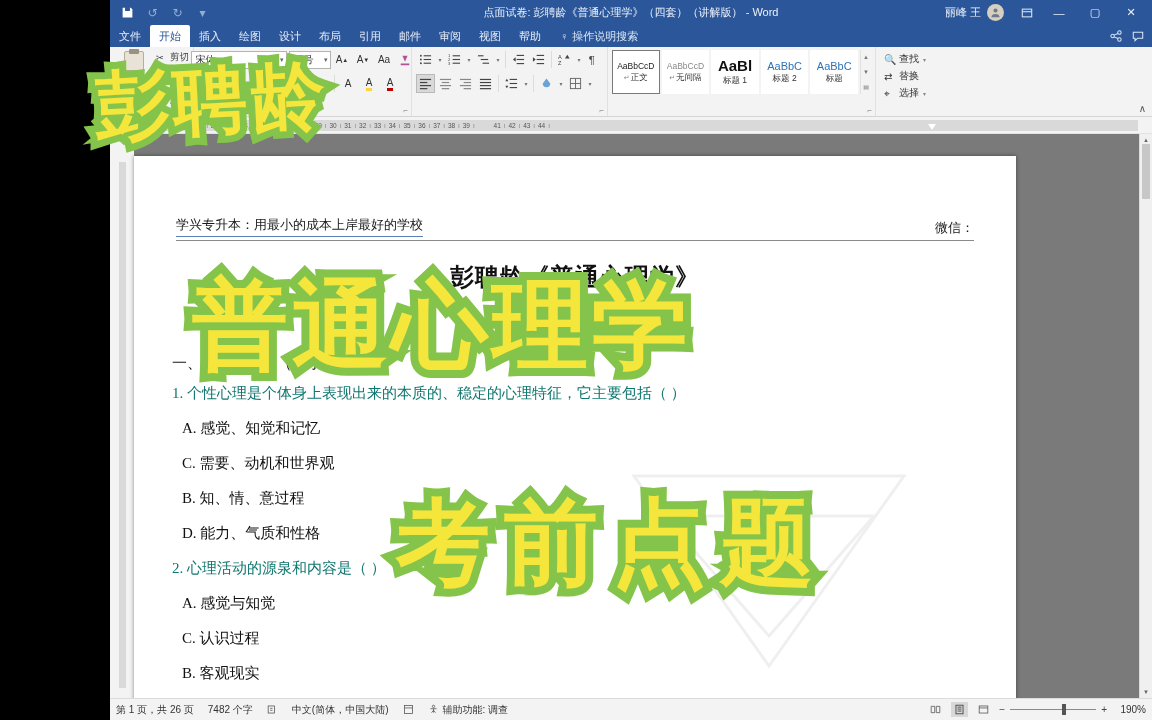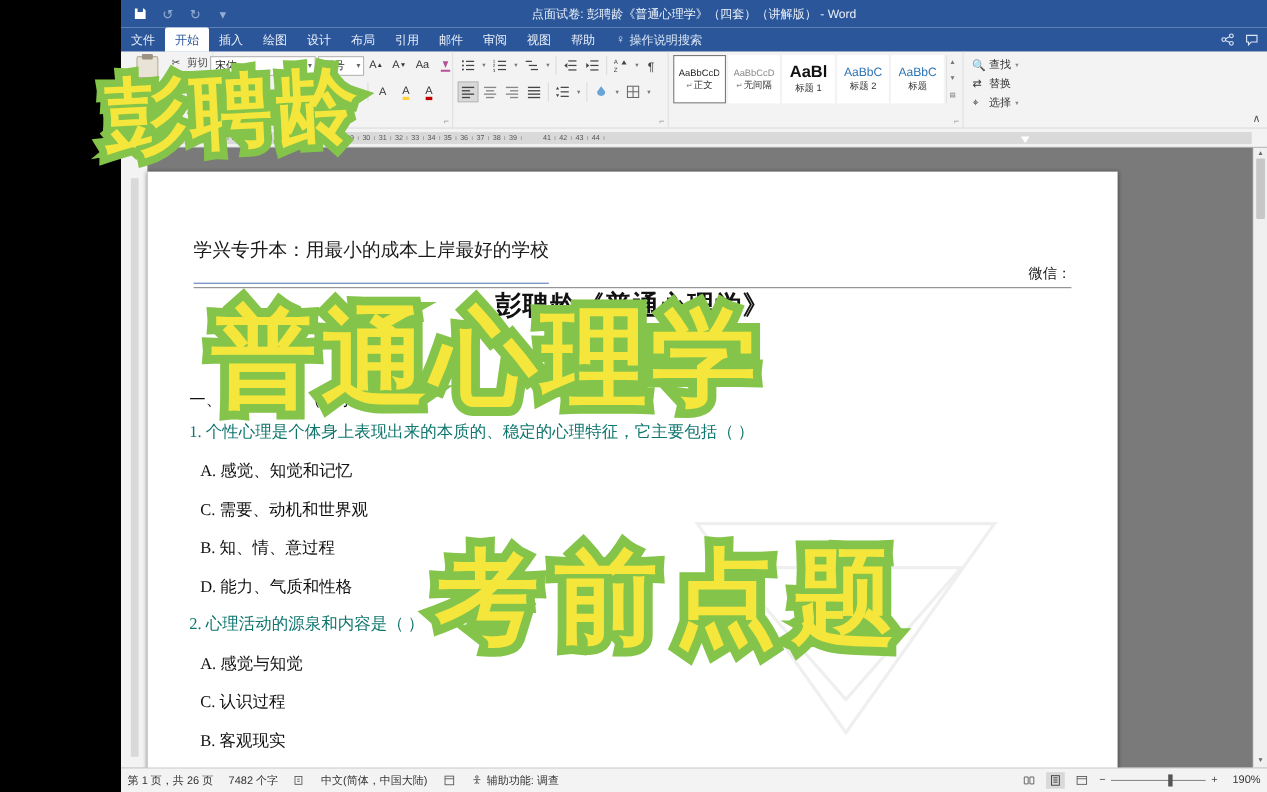--- a/index.html
+++ b/index.html
@@ -132,22 +132,22 @@
   .vruler { position:absolute; left:0; top:0; bottom:0; width:24px; background:#f3f3f3; }
   .vruler-inner { position:absolute; left:9px; top:28px; width:7px; bottom:10px; background:#d9d9d9; }
   .page {
     position:absolute; left:24px; top:22px; width:882px; height:560px; background:#fff;
     box-shadow:0 0 4px rgba(0,0,0,.45);
   }
   .doc-header {
     position:absolute; left:42px; right:42px; top:60px; border-bottom:1px solid #8a8a8a;
     display:flex; justify-content:space-between; align-items:flex-end; padding-bottom:3px;
   }
-  .doc-header-left { font-size:17px; color:#1a1a1a; border-bottom:1px solid #5a7fb5;
-     font-family:Liberation Mono, monospace; padding-bottom:18px; }
+  .doc-header-left { font-size:13px; color:#1a1a1a; border-bottom:1px solid #5a7fb5;
+     font-family:Liberation Mono, monospace; padding-bottom:2px; }
   .doc-header-right { font-size:13px; color:#1a1a1a; font-family:"DejaVu Serif", serif; }
   .doc-title {
     position:absolute; left:0; right:0; top:105px; text-align:center;
     font-size:24px; font-weight:bold; color:#111; font-family:"DejaVu Serif", serif; letter-spacing:1px;
   }
   .doc-sub {
     position:absolute; left:0; right:0; top:150px; text-align:center;
     font-size:18px; color:#111; font-family:"DejaVu Serif", serif;
   }
   .doc-body { position:absolute; left:38px; right:30px; top:198px; font-family:Liberation Serif, serif; }
@@ -205,20 +205,38 @@
         <div class="qat-btn qat-save">
           <svg viewBox="0 0 16 16">
               <path d="M2 2h10l2 2v10H2V2zm3 0v4h6V2H5zm-1 8h8v4H4v-4z"></path>
             </svg>
         </div>
         <div class="qat-btn qat-dim">↺</div>
         <div class="qat-btn qat-dim">↻</div>
         <div class="qat-btn qat-dim">▾</div>
       </div>
       <div class="title-text">点面试卷: 彭聘龄《普通心理学》（四套）（讲解版）  -  Word</div>
+      <div class="tb-right">
+        <div class="user-name">丽峰 王</div>
+        <div class="avatar">
+          <svg viewBox="0 0 16 16">
+              <circle cx="8" cy="5" r="3"></circle>
+              <path d="M2 15c0-3.3 2.7-5 6-5s6 1.7 6 5z"></path>
+            </svg>
+        </div>
+        <div class="ribbon-display">
+          <svg viewBox="0 0 14 14">
+              <rect x="1.5" y="2.5" width="11" height="9"></rect>
+              <line x1="1.5" y1="5.5" x2="12.5" y2="5.5"></line>
+            </svg>
+        </div>
+        <div class="win-btn">—</div>
+        <div class="win-btn">▢</div>
+        <div class="win-btn close">✕</div>
+      </div>
     </div>
 
     <div class="tabbar">
       <div class="tab">文件</div>
       <div class="tab active">开始</div>
       <div class="tab">插入</div>
       <div class="tab">绘图</div>
       <div class="tab">设计</div>
       <div class="tab">布局</div>
       <div class="tab">引用</div>

